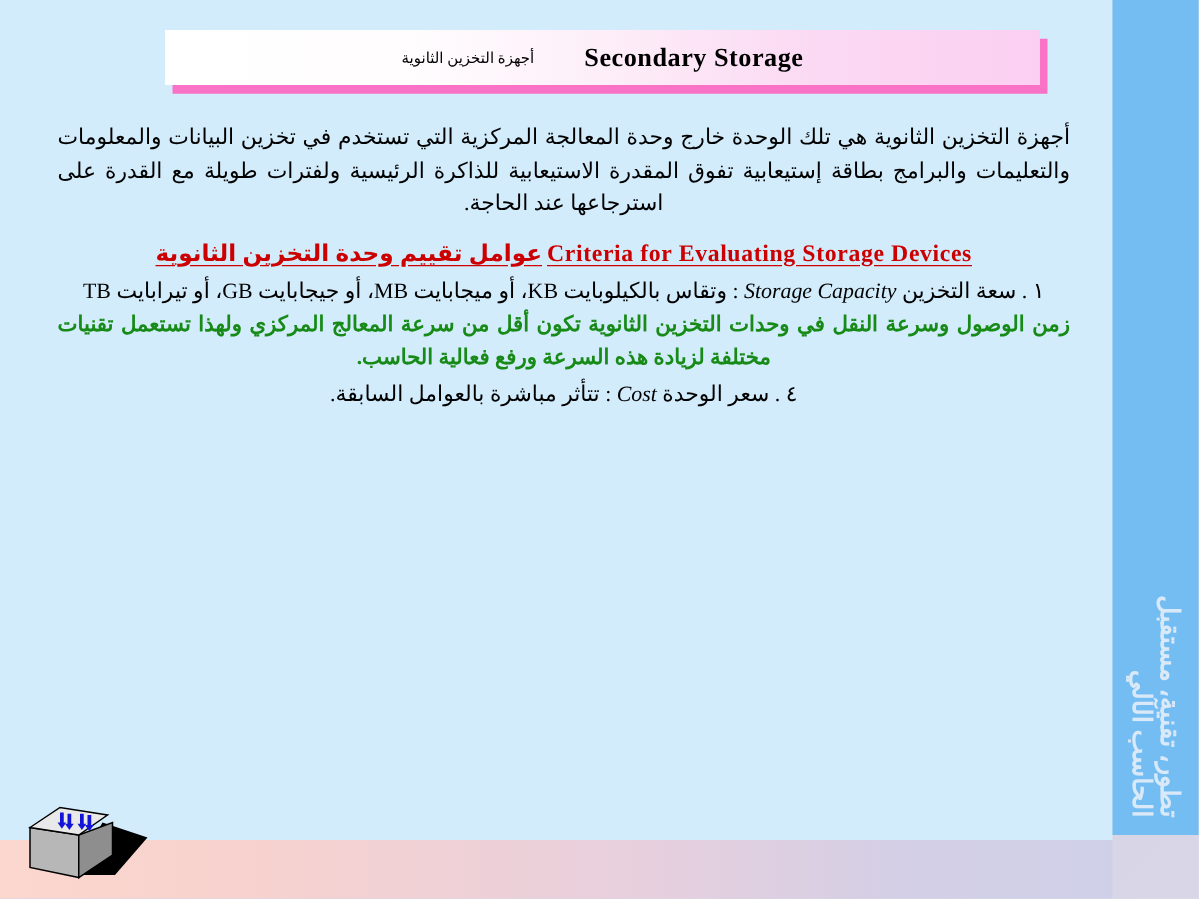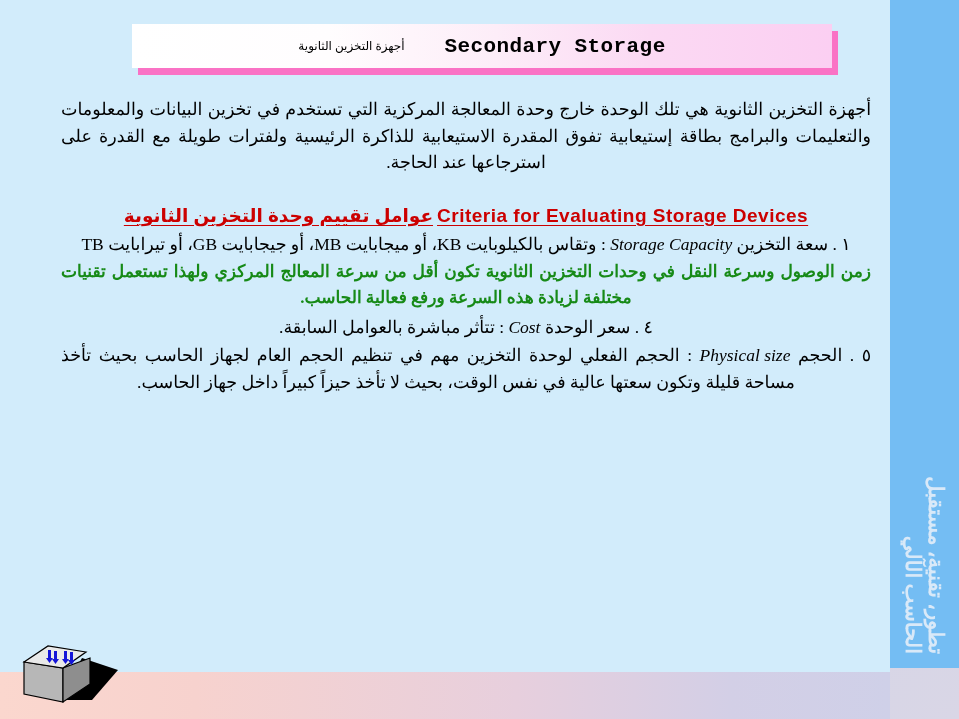--- a/index.html
+++ b/index.html
@@ -105,39 +105,39 @@
     height: 44px;
     background: linear-gradient(90deg, #FFFFFF 0%, #FFFDFE 28%, #FDEDF8 52%, #FBD9F3 74%, #FBCFF2 100%);
     display: flex;
     align-items: center;
     justify-content: center;
     gap: 40px;
     box-sizing: border-box;
     padding: 0 18px;
   }
   .title-en {
-    font-family: Liberation Mono, monospace;
+    font-family: Liberation Serif, serif;
     font-weight: bold;
     font-size: 21px;
     color: #000000;
     letter-spacing: 0.4px;
     direction: ltr;
   }
   .title-ar {
     font-family: "Liberation Serif", "DejaVu Serif", serif;
     font-weight: normal;
     font-size: 12px;
     color: #000000;
     direction: rtl;
   }
 
   
   .body-area {
     position: absolute;
-    left: 61px;
+    left: 46px;
     top: 96px;
     width: 810px;
     direction: rtl;
     text-align: justify;
   }
   .para {
     font-family: "Liberation Serif", "DejaVu Serif", serif;
     font-size: 17.5px;
     line-height: 1.52;
     color: #000000;
@@ -161,30 +161,29 @@
   .heading-line .hd {
     font-family: "Liberation Sans", "DejaVu Sans", sans-serif;
     font-size: 18.5px;
     font-weight: bold;
     color: #CC0000;
     text-decoration: underline;
     text-underline-offset: 3px;
     margin-top: 18px;
   }
   .heading-line .hd-en {
-    font-family: Liberation Sans, sans-serif;
+    font-family: Liberation Serif, serif;
     font-size: 19px;
     font-weight: bold;
     color: #CC0000;
     text-decoration: underline;
     text-underline-offset: 3px;
     direction: ltr;
     display: inline-block;
     letter-spacing: 0.5px;
-    margin-top: 13px;
   }
 
   .item {
     font-family: "Liberation Serif", "DejaVu Serif", serif;
     font-size: 17.5px;
     line-height: 1.5;
     color: #000000;
     margin: 0 0 2px 0;
     text-align: justify;
     text-align-last: center;
@@ -262,26 +261,20 @@
 
     <p class="note-green">زمن الوصول وسرعة النقل في وحدات التخزين الثانوية تكون أقل من سرعة المعالج المركزي ولهذا تستعمل تقنيات مختلفة لزيادة هذه السرعة ورفع فعالية الحاسب.</p>
 
     <p class="item">
       <span>٤ .</span>
       <span>سعر الوحدة</span>
       <span class="term-en">Cost</span>
       <span>: تتأثر مباشرة بالعوامل السابقة.</span>
     </p>
 
-    <p class="item">
-      <span>٥ .</span>
-      <span>الحجم</span>
-      <span class="term-en">Physical  size</span>
-      <span>: الحجم الفعلي لوحدة التخزين مهم في تنظيم الحجم العام لجهاز الحاسب بحيث تأخذ مساحة قليلة وتكون سعتها عالية في نفس الوقت، بحيث لا تأخذ حيزاً كبيراً داخل جهاز الحاسب.</span>
-    </p>
 
   </div>
 
   <svg class="key-icon" viewBox="0 0 120 80">
 
     <polygon points="64,30 100,42 74,72 40,72" fill="#000000"></polygon>
 
     <polygon points="6,34 6,66 45,74 45,40" fill="#B7B7B7" stroke="#000000" stroke-width="1.2"></polygon>
 
     <polygon points="45,40 45,74 72,56 72,30" fill="#8E8E8E" stroke="#000000" stroke-width="1.2"></polygon>

